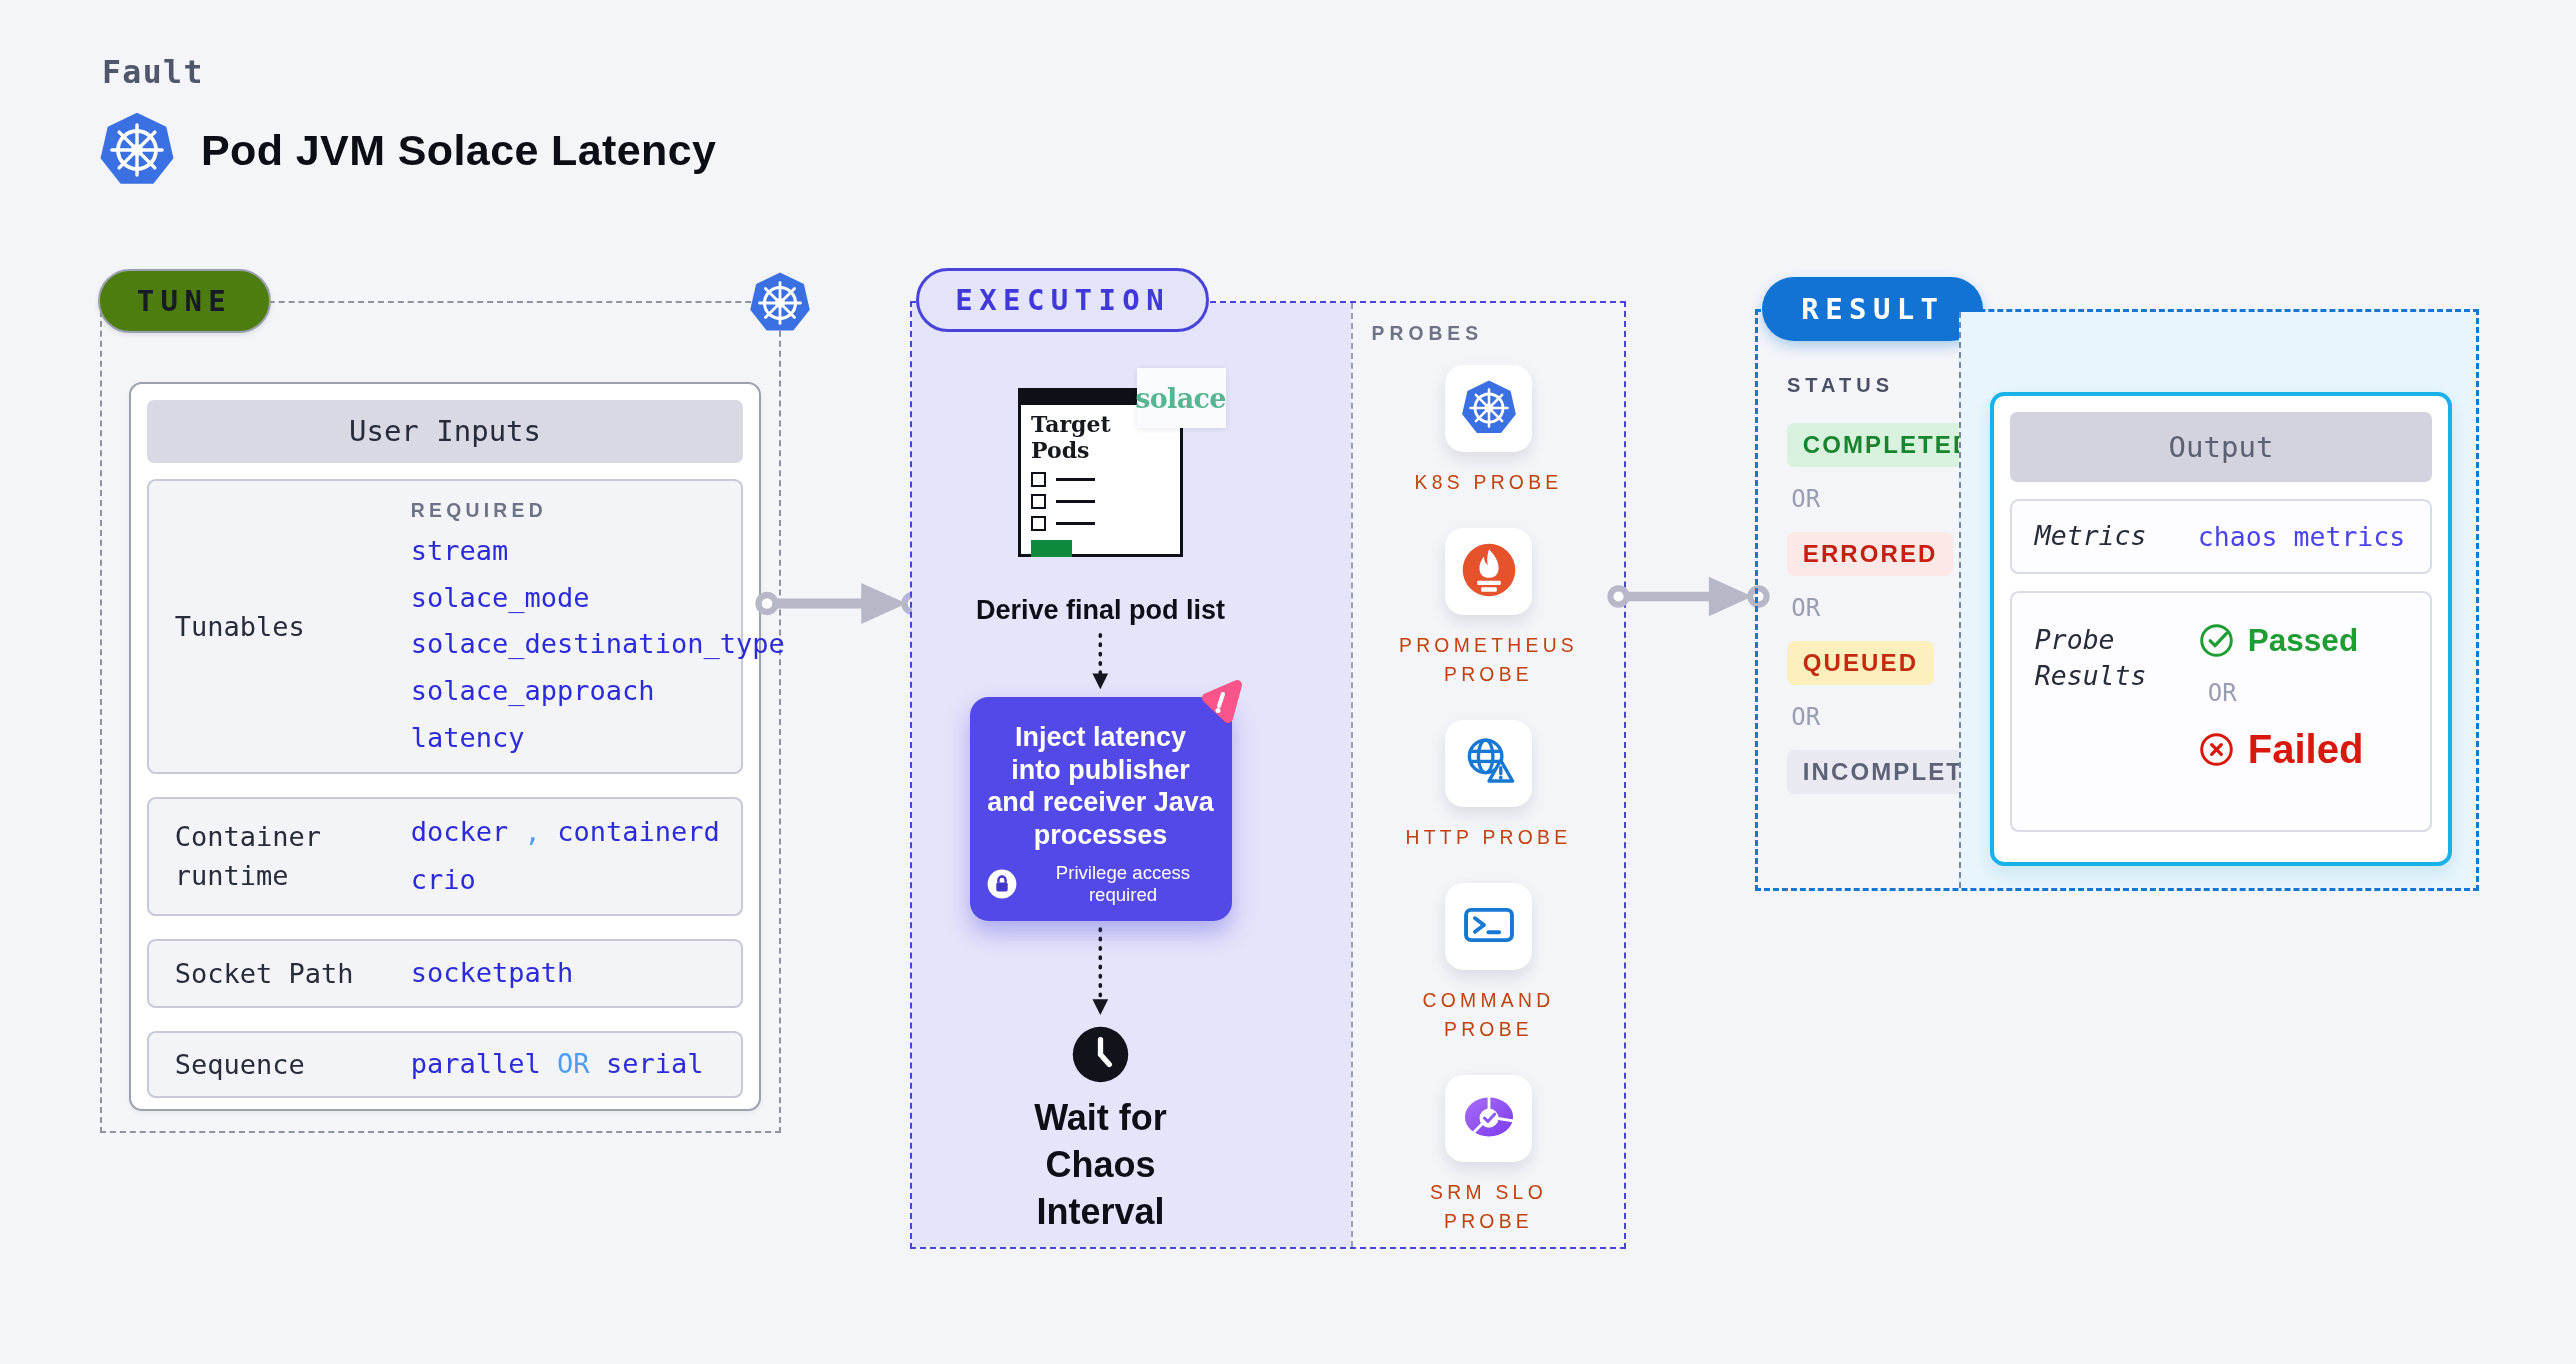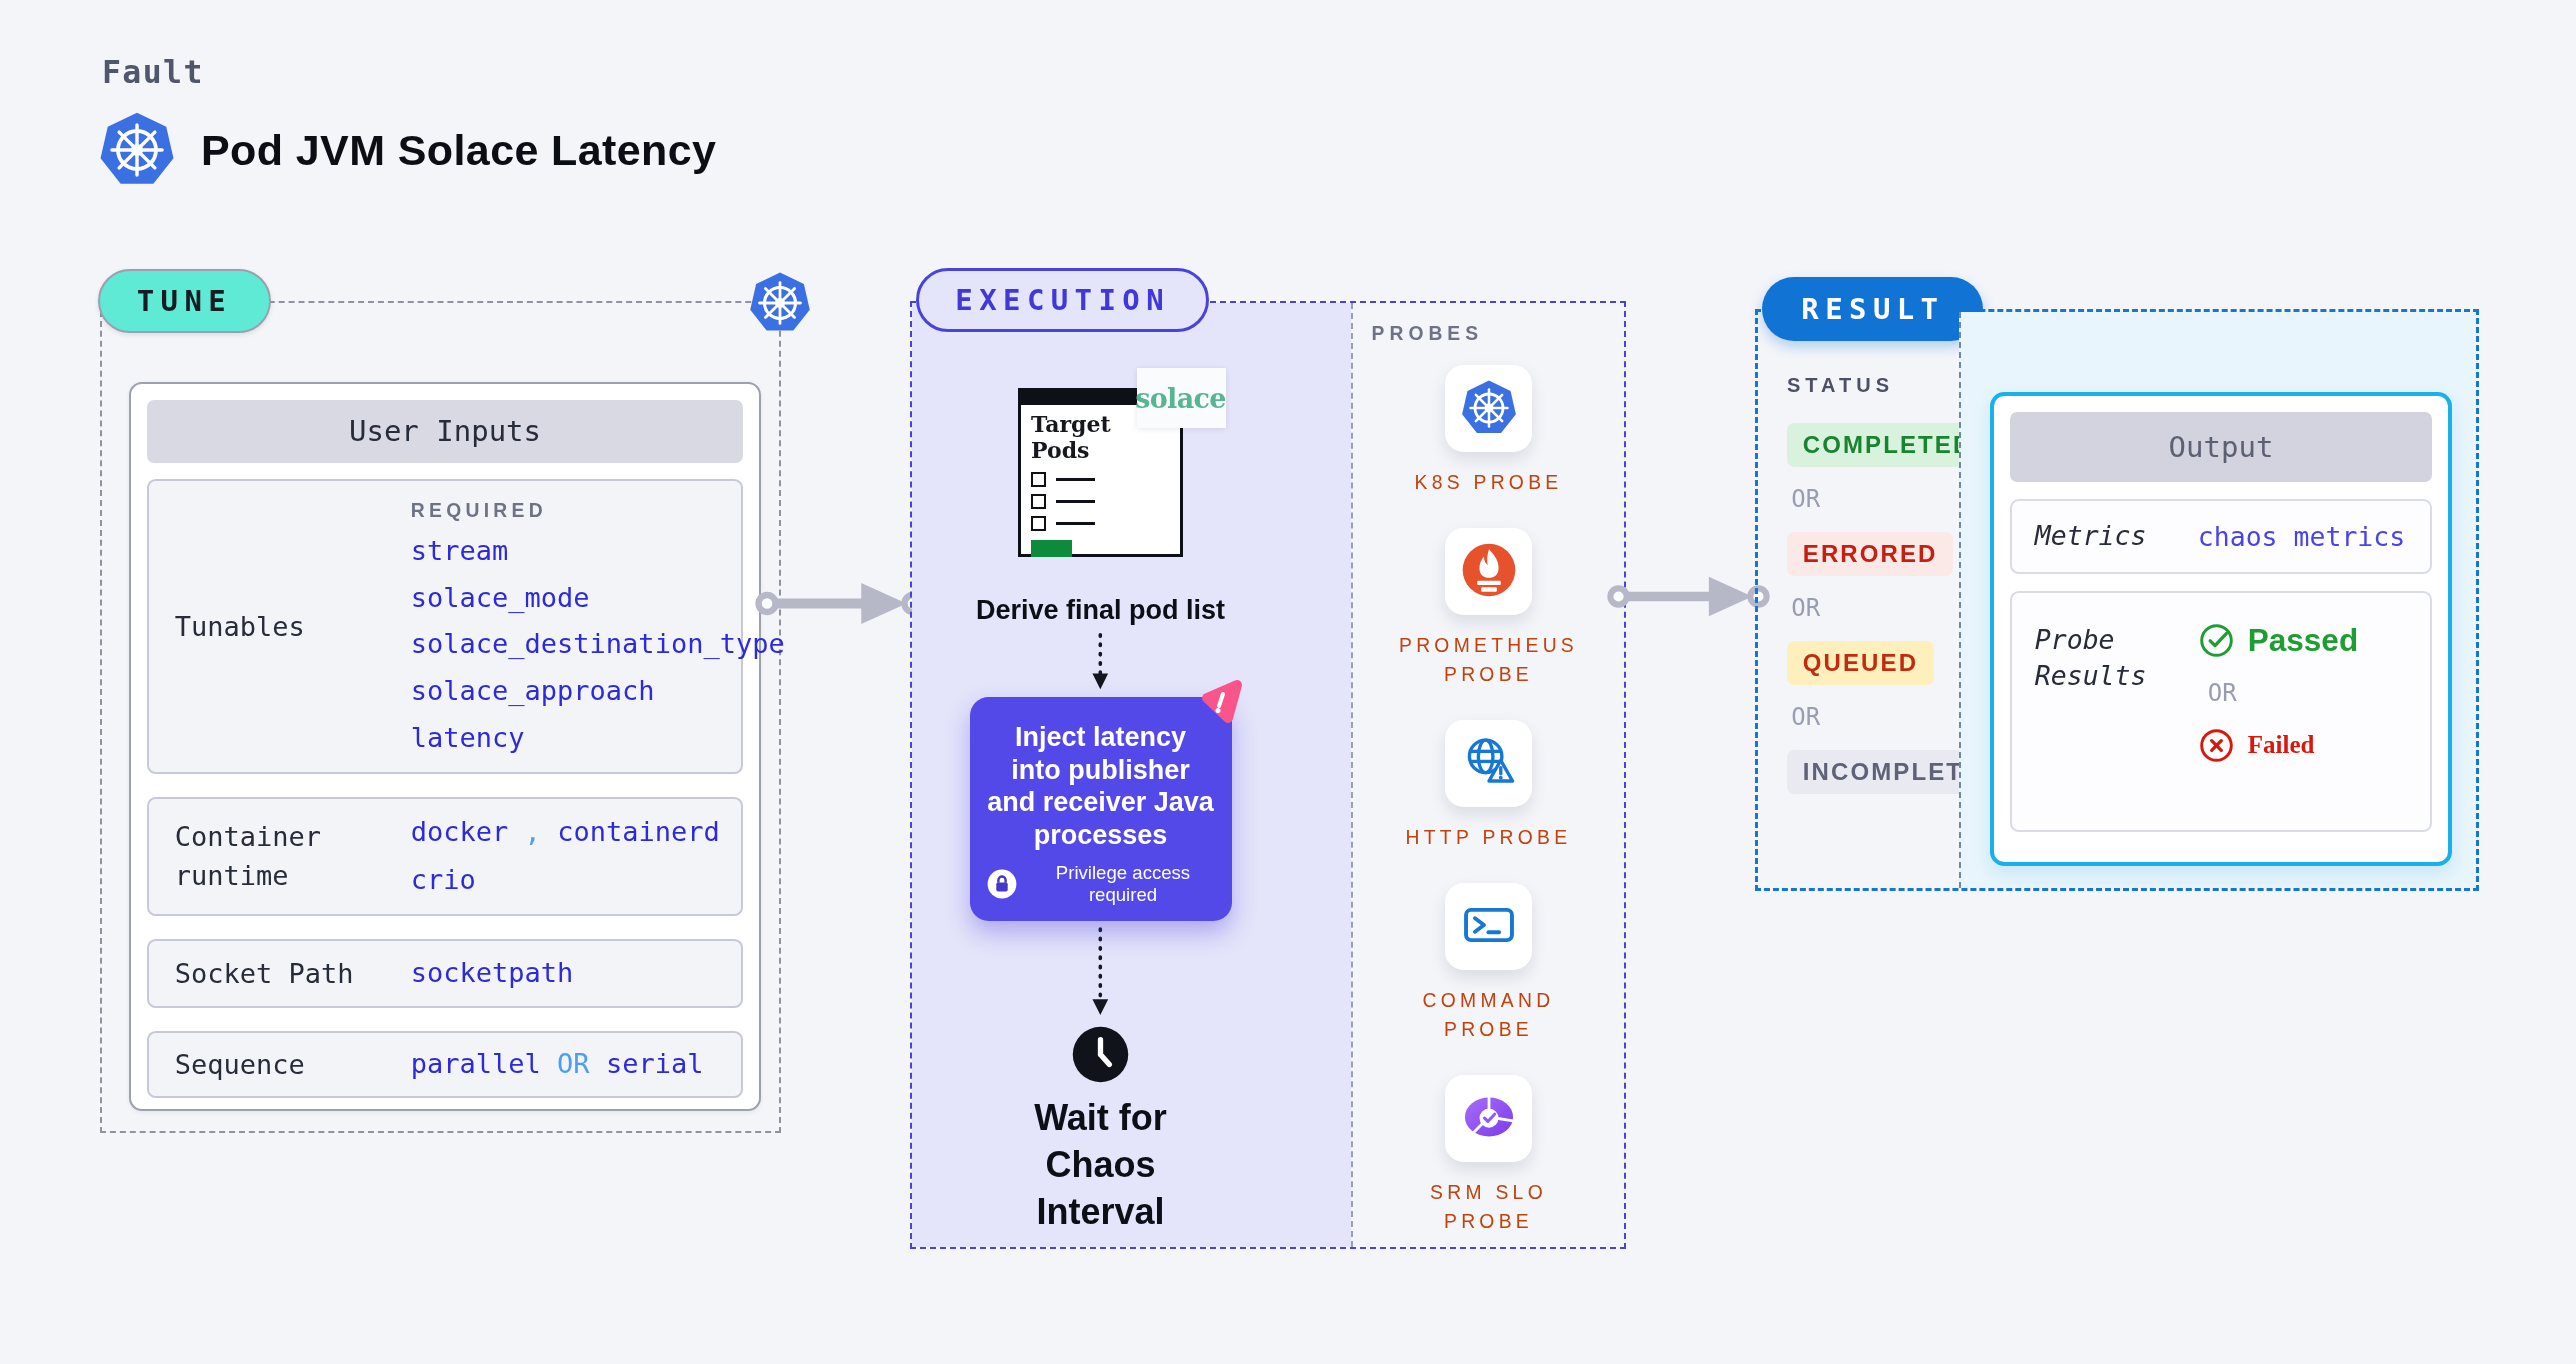--- a/index.html
+++ b/index.html
@@ -16,21 +16,21 @@
   .fault-kicker { left:102px; top:54px; font-family:"DejaVu Sans Mono",monospace;
     font-size:31.5px; font-weight:600; color:#51576b; letter-spacing:1.4px; }
   .title-row { left:99px; top:112px; display:flex; align-items:center; gap:26px; }
   .title-k8s { width:76px; height:76px; }
   .page-title { font-size:43px; font-weight:700; color:#0b0e14; letter-spacing:0.4px; }
 
   
   .pill { position:absolute; height:64px; display:flex; align-items:center;
     border-radius:37px; font-family:"DejaVu Sans Mono",monospace; font-weight:700;
     font-size:29px; letter-spacing:6.4px; }
-  .tune-pill { left:-4.3px; top:-34px; padding:0 37px; background:#5eead4;
+  .tune-pill { left:-4.3px; top:-34px; padding:0 37px; background:#4d7c0f;
     border:2.9px solid #9aa0ad; color:#171b24; box-shadow:0 2.1px 5.7px rgba(20,24,50,.10); }
   .exec-pill { left:4.3px; top:-35px; padding:0 36px; background:#e4e4fa;
     border:3.6px solid #4a43d9; color:#4038d8; }
   .result-pill { left:4.3px; top:-35px; padding:0 39px; background:#1173d4;
     color:#ffffff; box-shadow:0 5.7px 13px rgba(17,115,212,.30); }
 
   
   .tune-box { left:100px; top:301px; width:681px; height:832px;
     border:2.9px dashed #8e939f; }
   .tune-corner-k8s { position:absolute; right:-31.5px; top:-31.5px; width:62px; height:62px; }
@@ -143,21 +143,21 @@
   .metrics-row { margin-top:17px; height:75px; display:flex; align-items:center;
     padding-left:23px; }
   .output-row-label { width:163px; flex:none; font-family:"DejaVu Sans Mono",monospace;
     font-size:26.5px; color:#272c3a; line-height:1.35;font-style:italic; }
   .metrics-value { font-family:"DejaVu Sans Mono",monospace; font-size:26.5px;
     color:#4b43ea; }
   .proberes-row { margin-top:17px; height:241px; display:flex; padding:29px 0 0 23px; }
   .pr-line { display:flex; align-items:center; gap:13px; }
   .pr-icon { width:37px; height:37px; flex:none; }
   .passed-text { font-size:31.5px; font-weight:700; color:#1d9d32; }
-  .failed-text { font-size:25px; font-weight:700; color:#d8180a;font-family:Liberation Serif, serif; }
+  .failed-text { font-size:40px; font-weight:700; color:#d8180a; }
   .pr-or { font-family:"DejaVu Sans Mono",monospace; font-size:24px; color:#999db1;
     margin:20px 0 20px 10px; }
 </style>
 </head>
 <body>
 
 <svg width="0" height="0" style="position:absolute" aria-hidden="true">
   <defs>
     <symbol id="sym-k8s" viewBox="0 0 100 100">
       <polygon points="50,1 88.5,19.5 98,61 71.5,94.5 28.5,94.5 2,61 11.5,19.5" fill="#3a70e2"></polygon>

